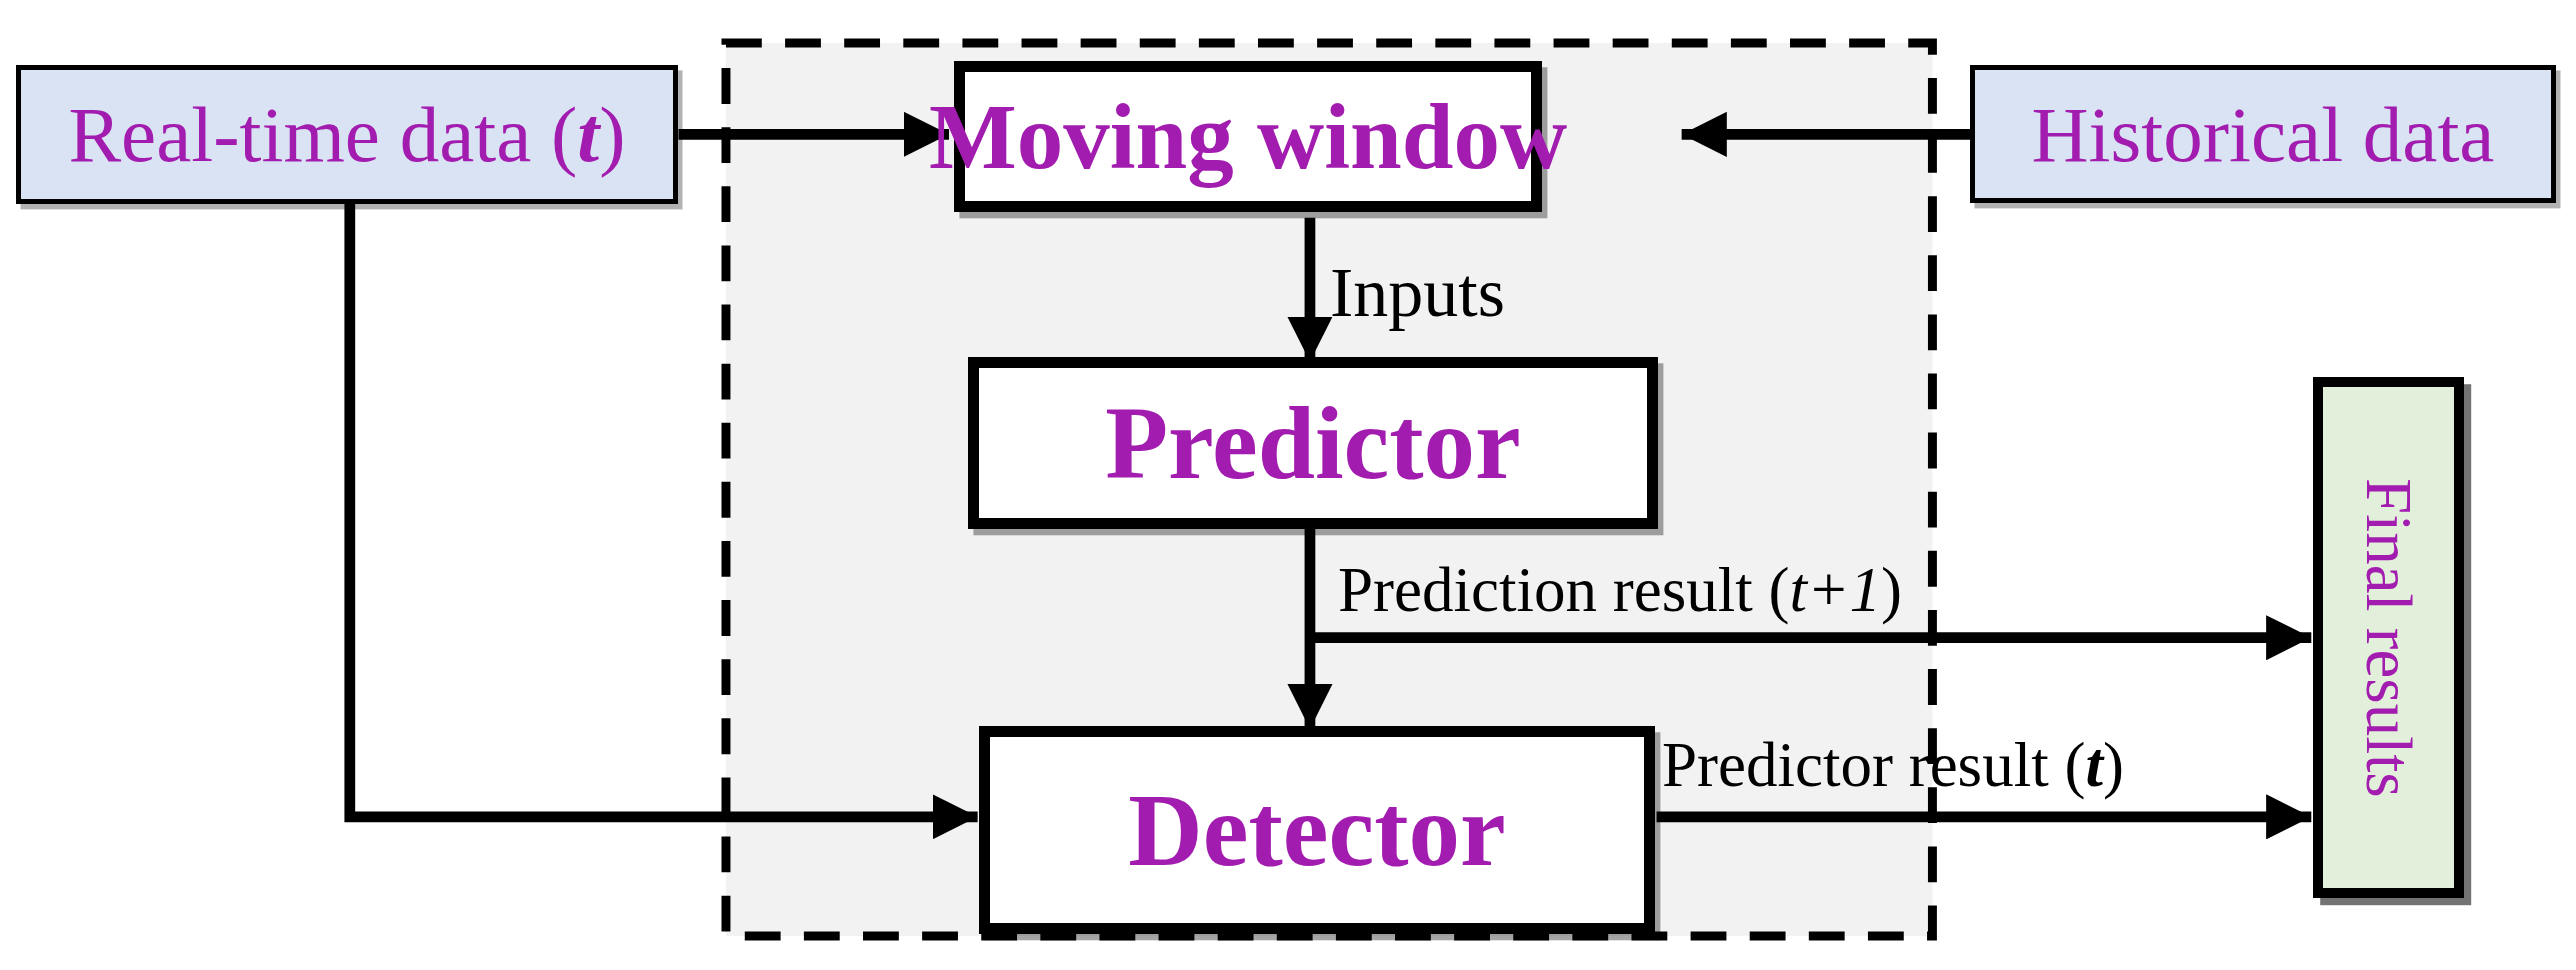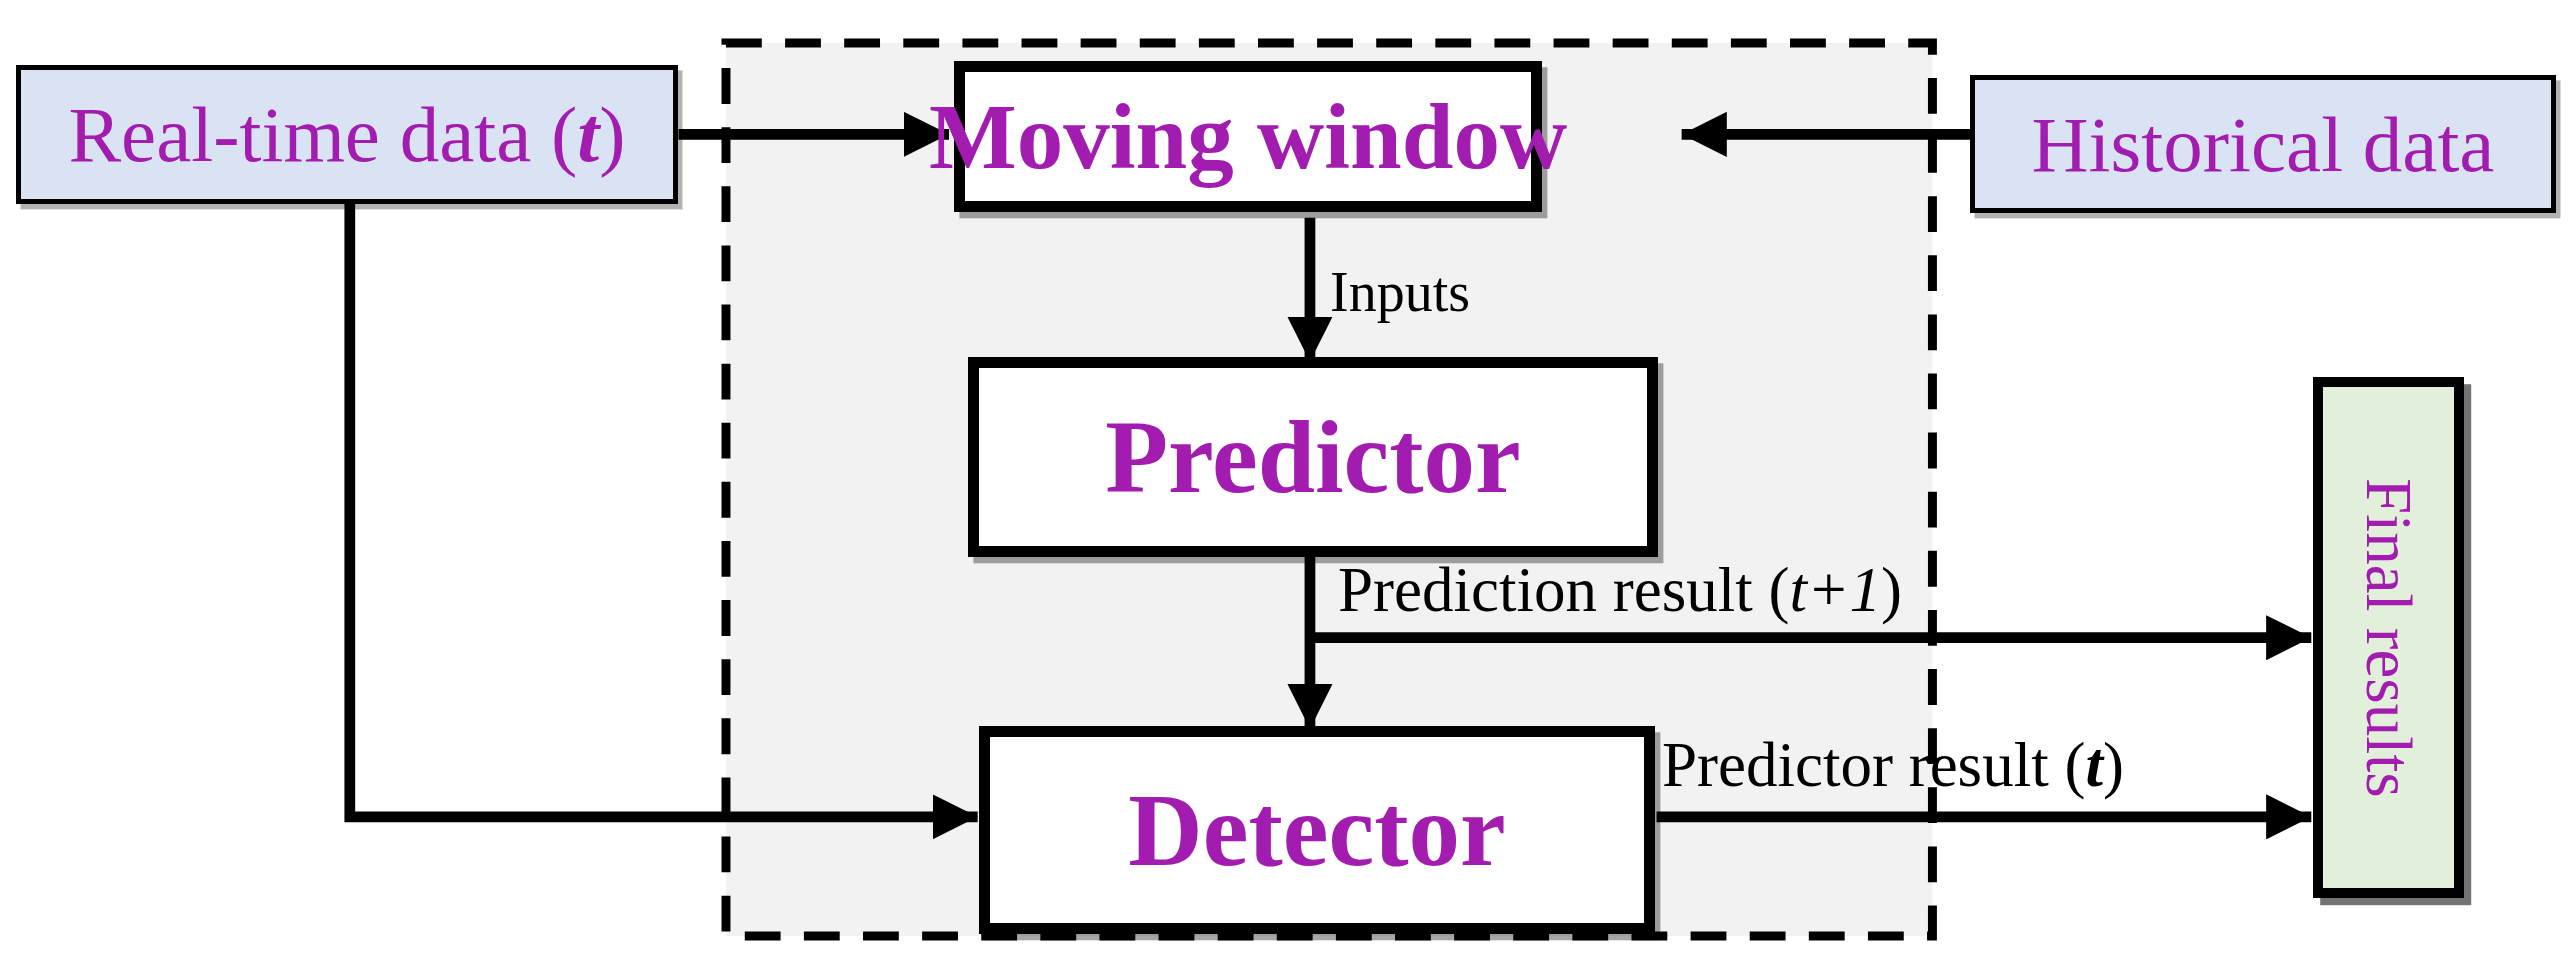--- a/index.html
+++ b/index.html
@@ -73,41 +73,41 @@
     <polyline class="wire" points="390,225 390,912 1091,912" marker-end="url(#ah)"></polyline>
     <line class="wire" x1="1849" y1="912" x2="2580" y2="912" marker-end="url(#ah)"></line>
   </svg>
 
   <div class="node data-box" style="left:16px;top:65px;width:662px;height:139px;">
     <span>
       <span>Real-time data (</span><span class="em-bi">t</span><span>)</span>
     </span>
   </div>
 
-  <div class="node data-box" style="left:1970px;top:75px;width:586px;height:138px;">
+  <div class="node data-box" style="left:1970px;top:65px;width:586px;height:138px;">
     <span>Historical data</span>
   </div>
 
   <div class="node process-box" style="left:954px;top:61px;width:588px;height:151px;font-size:93px;">
     <span>Moving window</span>
   </div>
 
-  <div class="node process-box" style="left:968px;top:357px;width:690px;height:200px;font-size:103px;">
+  <div class="node process-box" style="left:968px;top:357px;width:690px;height:172px;font-size:103px;">
     <span>Predictor</span>
   </div>
 
   <div class="node process-box" style="left:979px;top:726px;width:676px;height:208px;font-size:103px;">
     <span>Detector</span>
   </div>
 
   <div class="node final-box" style="left:2313px;top:377px;width:151px;height:521px;">
     <span>Final results</span>
   </div>
 
-  <div class="flow-label" style="left:1330px;top:262px;font-size:56px;">
+  <div class="flow-label" style="left:1330px;top:254px;font-size:70px;">
     <span>Inputs</span>
   </div>
 
   <div class="flow-label" style="left:1338px;top:556px;font-size:63px;text-align:right;">
     <span>Prediction result (</span><span class="em-i">t+1</span><span>)</span>
   </div>
 
   <div class="flow-label" style="left:1662px;top:731px;font-size:63px;">
     <span>Predictor result (</span><span class="em-bi">t</span><span>)</span>
   </div>

